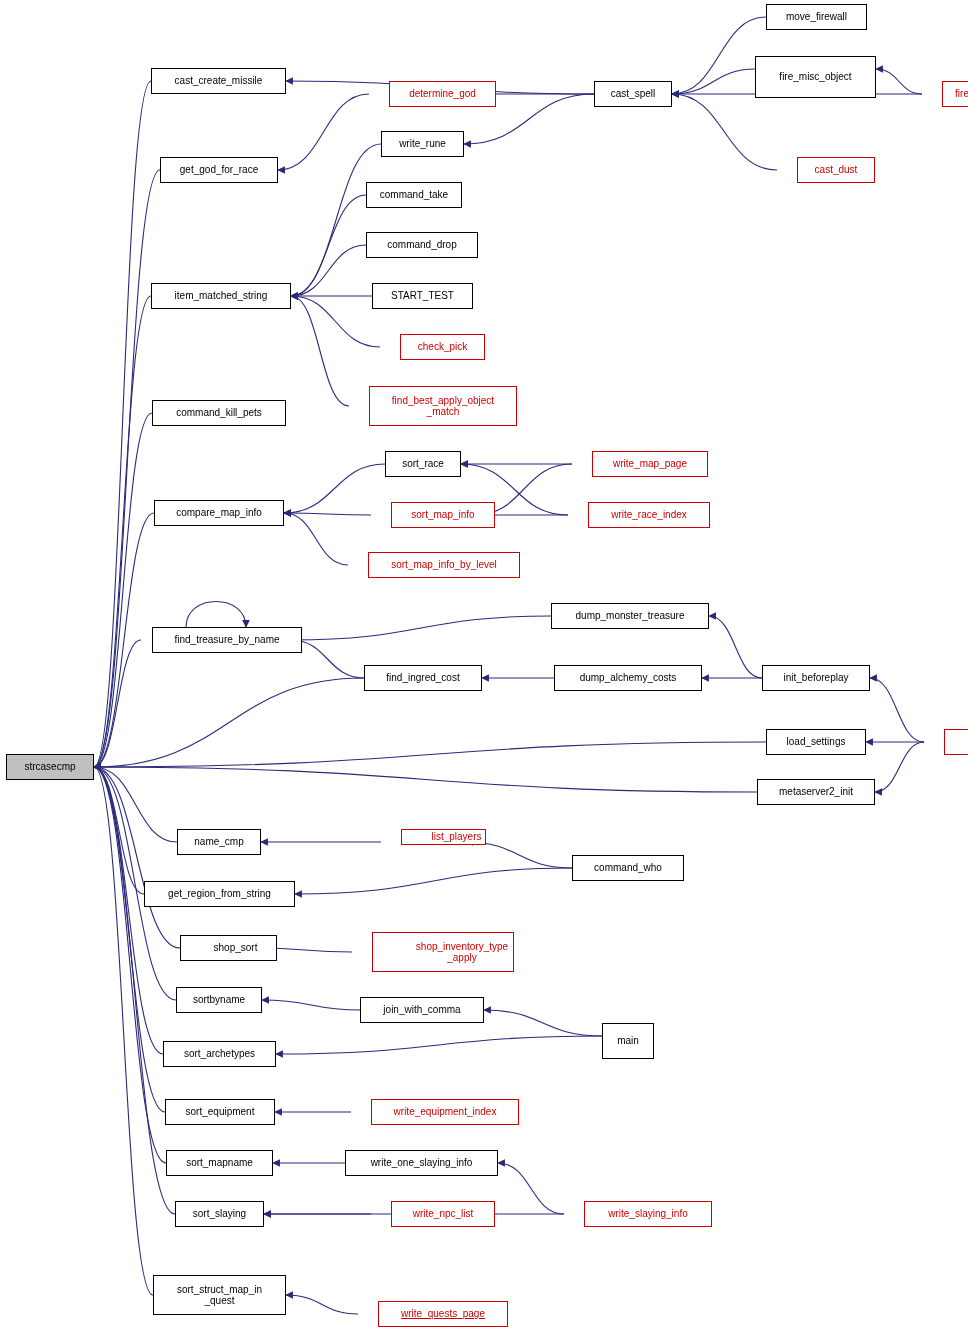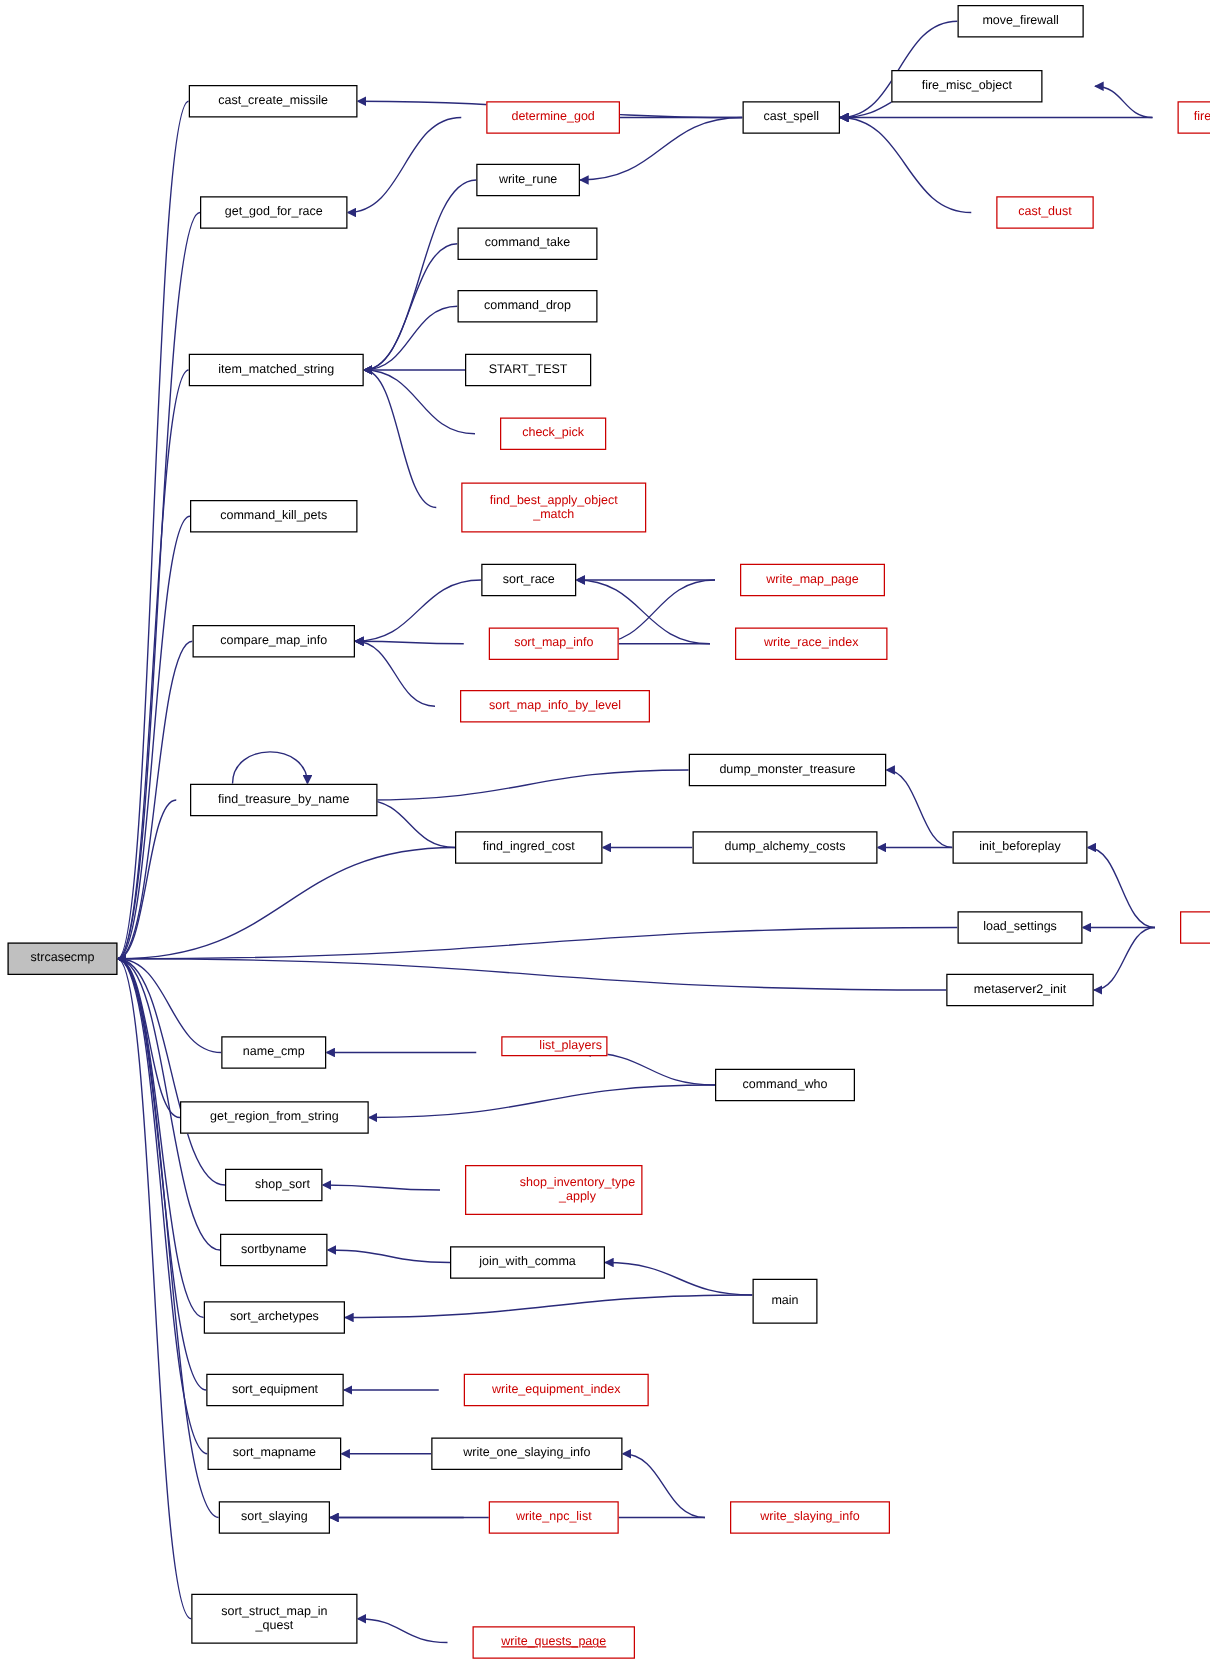--- a/index.html
+++ b/index.html
@@ -122,30 +122,30 @@
       <path d="M 564 1214 C 414 1214, 414 1214, 264 1214" fill="none" stroke="#2a2a7a" stroke-width="1.1" marker-end="url(#arrow)"></path>
       <path d="M 564 1214 C 531 1214, 531 1163, 498 1163" fill="none" stroke="#2a2a7a" stroke-width="1.1" marker-end="url(#arrow)"></path>
       <path d="M 153 1295 C 123.5 1295, 123.5 767, 94 767" fill="none" stroke="#2a2a7a" stroke-width="1.1" marker-end="url(#arrow)"></path>
       <path d="M 358 1314 C 322 1314, 322 1295, 286 1295" fill="none" stroke="#2a2a7a" stroke-width="1.1" marker-end="url(#arrow)"></path>
     </svg>
 <div class="node root" style="left: 6px; top: 754px; width: 88px; height: 26px;">strcasecmp</div>
     <div class="node" style="left: 151px; top: 68px; width: 135px; height: 26px;">cast_create_missile</div>
     <div class="node" style="left: 160px; top: 157px; width: 118px; height: 26px;">get_god_for_race</div>
     <div class="node red" style="left: 369px; top: 81px; width: 107px; height: 26px;">determine_god</div>
     <div class="node" style="left: 381px; top: 131px; width: 83px; height: 26px;">write_rune</div>
-    <div class="node" style="left: 366px; top: 182px; width: 112px; height: 26px;">command_take</div>
+    <div class="node" style="left: 366px; top: 182px; width: 96px; height: 26px;">command_take</div>
     <div class="node" style="left: 366px; top: 232px; width: 112px; height: 26px;">command_drop</div>
     <div class="node" style="left: 151px; top: 283px; width: 140px; height: 26px;">item_matched_string</div>
     <div class="node" style="left: 372px; top: 283px; width: 101px; height: 26px;">START_TEST</div>
     <div class="node red" style="left: 380px; top: 334px; width: 85px; height: 26px;">check_pick</div>
     <div class="node red" style="left: 349px; top: 386px; width: 148px; height: 40px;">find_best_apply_object
 _match</div>
     <div class="node" style="left: 594px; top: 81px; width: 78px; height: 26px;">cast_spell</div>
     <div class="node" style="left: 766px; top: 4px; width: 101px; height: 26px;">move_firewall</div>
-    <div class="node" style="left: 713px; top: 56px; width: 121px; height: 26px;">fire_misc_object</div>
+    <div class="node" style="left: 755px; top: 56px; width: 121px; height: 42px;">fire_misc_object</div>
     <div class="node red" style="left: 922px; top: 81px; width: 40px; height: 26px;">fire</div>
     <div class="node red" style="left: 777px; top: 157px; width: 78px; height: 26px;">cast_dust</div>
     <div class="node" style="left: 152px; top: 400px; width: 134px; height: 26px;">command_kill_pets</div>
     <div class="node" style="left: 154px; top: 500px; width: 130px; height: 26px;">compare_map_info</div>
     <div class="node" style="left: 385px; top: 451px; width: 76px; height: 26px;">sort_race</div>
     <div class="node red" style="left: 371px; top: 502px; width: 104px; height: 26px;">sort_map_info</div>
     <div class="node red" style="left: 348px; top: 552px; width: 152px; height: 26px;">sort_map_info_by_level</div>
     <div class="node red" style="left: 572px; top: 451px; width: 116px; height: 26px;">write_map_page</div>
     <div class="node red" style="left: 568px; top: 502px; width: 122px; height: 26px;">write_race_index</div>
     <div class="node" style="left: 141px; top: 627px; width: 150px; height: 26px; margin-left: 11px;">find_treasure_by_name</div>
@@ -153,21 +153,21 @@
     <div class="node" style="left: 364px; top: 665px; width: 118px; height: 26px;">find_ingred_cost</div>
     <div class="node" style="left: 554px; top: 665px; width: 148px; height: 26px;">dump_alchemy_costs</div>
     <div class="node" style="left: 762px; top: 665px; width: 108px; height: 26px;">init_beforeplay</div>
     <div class="node" style="left: 766px; top: 729px; width: 100px; height: 26px;">load_settings</div>
     <div class="node red" style="left: 924px; top: 729px; width: 38px; height: 26px; padding-left: 28px;">init</div>
     <div class="node" style="left: 757px; top: 779px; width: 118px; height: 26px;">metaserver2_init</div>
     <div class="node" style="left: 177px; top: 829px; width: 84px; height: 26px;">name_cmp</div>
     <div class="node red" style="left: 381px; top: 829px; width: 85px; height: 16px; padding-left: 28px;">list_players</div>
     <div class="node" style="left: 572px; top: 855px; width: 112px; height: 26px;">command_who</div>
     <div class="node" style="left: 144px; top: 881px; width: 151px; height: 26px;">get_region_from_string</div>
-    <div class="node" style="left: 180px; top: 935px; width: 78px; height: 26px; padding-left: 16px;">shop_sort</div>
+    <div class="node" style="left: 180px; top: 935px; width: 97px; height: 26px; padding-left: 16px;">shop_sort</div>
     <div class="node red" style="left: 352px; top: 932px; width: 142px; height: 40px; padding-left: 40px;">shop_inventory_type
 _apply</div>
     <div class="node" style="left: 176px; top: 987px; width: 86px; height: 26px;">sortbyname</div>
     <div class="node" style="left: 360px; top: 997px; width: 124px; height: 26px;">join_with_comma</div>
     <div class="node" style="left: 602px; top: 1023px; width: 52px; height: 36px;">main</div>
     <div class="node" style="left: 163px; top: 1041px; width: 113px; height: 26px;">sort_archetypes</div>
     <div class="node" style="left: 165px; top: 1099px; width: 110px; height: 26px;">sort_equipment</div>
     <div class="node red" style="left: 351px; top: 1099px; width: 148px; height: 26px;">write_equipment_index</div>
     <div class="node" style="left: 166px; top: 1150px; width: 107px; height: 26px;">sort_mapname</div>
     <div class="node" style="left: 345px; top: 1150px; width: 153px; height: 26px;">write_one_slaying_info</div>

